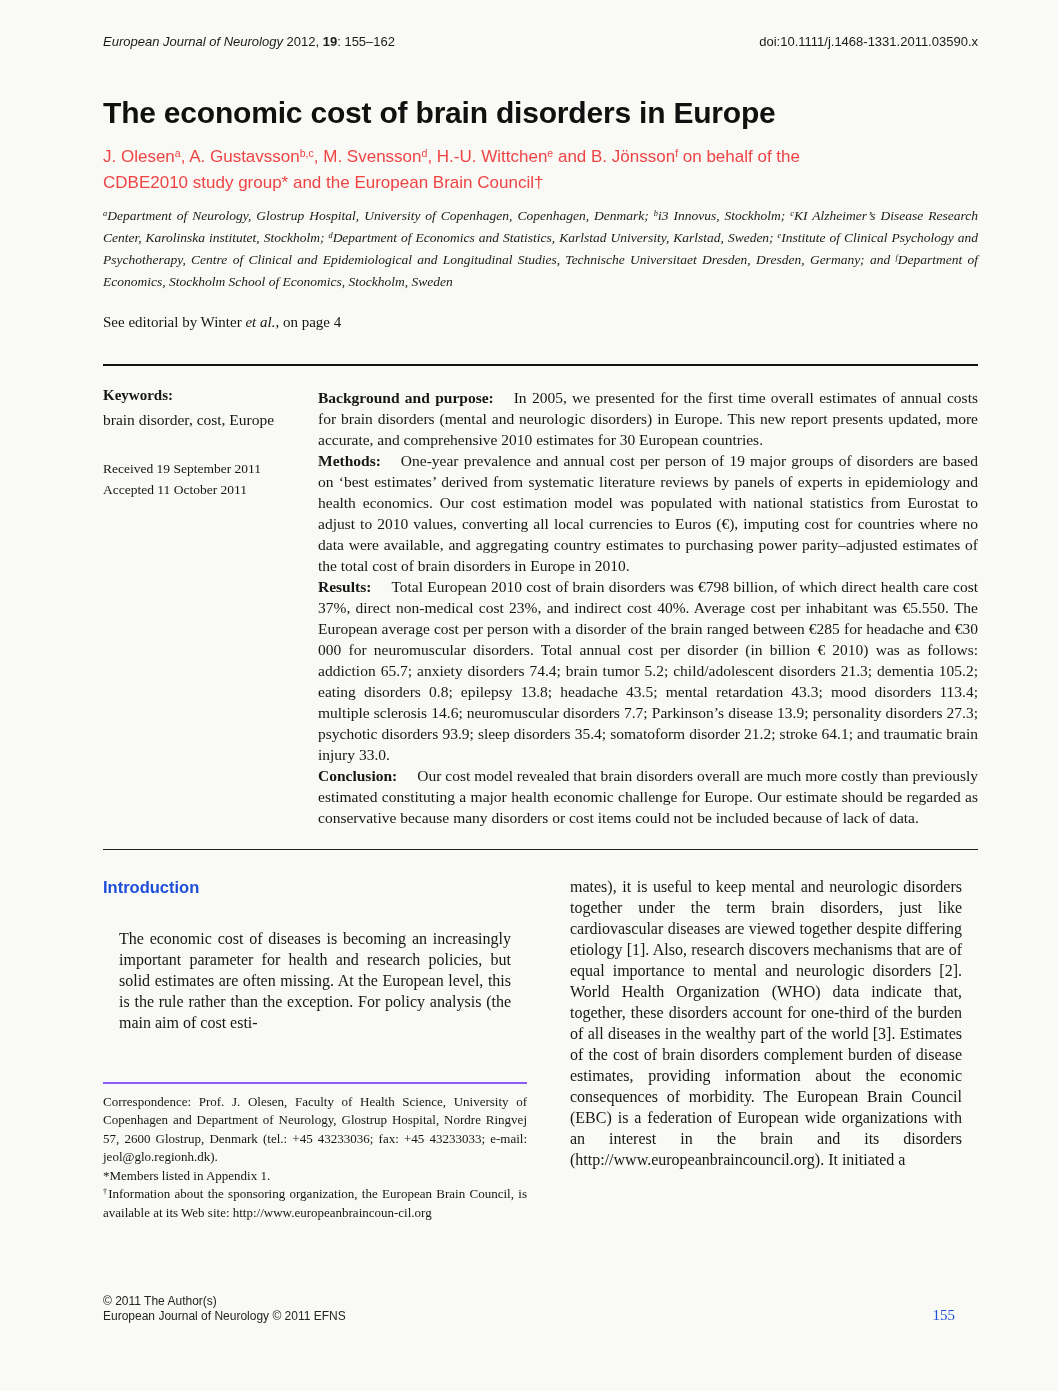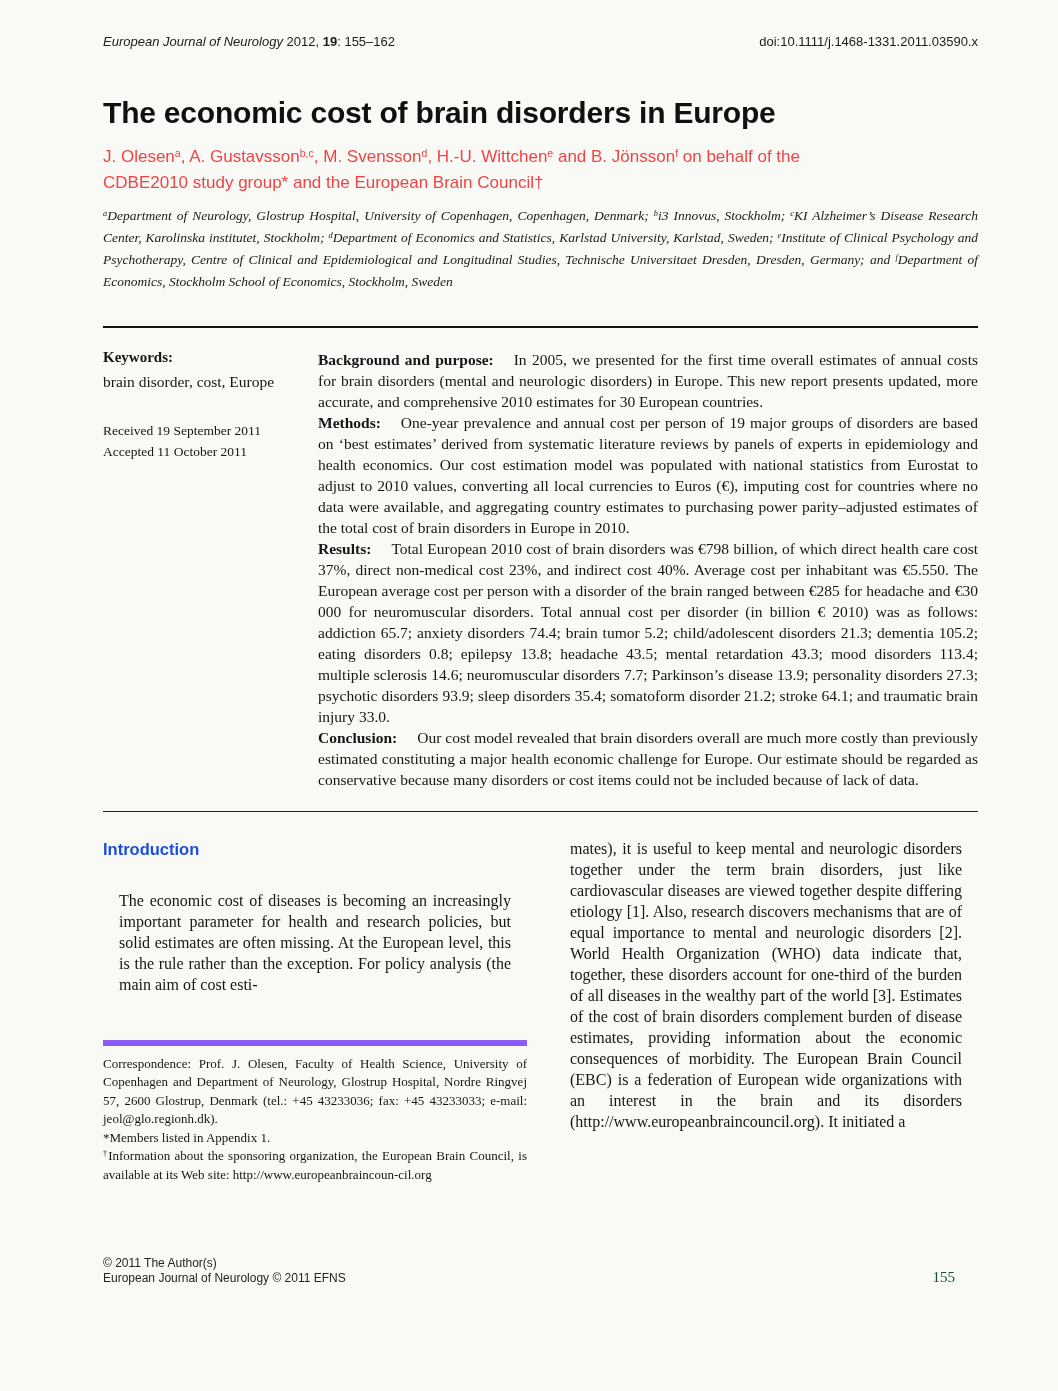--- a/index.html
+++ b/index.html
@@ -124,46 +124,46 @@
     margin: 16px;
     font-size: 16px;
     line-height: 21px;
     text-align: justify;
   }
   .col2-text {
     margin-top: 2px;
   }
   .footnotes {
     margin-top: auto;
-    border-top: 6px solid #8b5cf6;
+    border-top: 2px solid #8b5cf6;
     padding-top: 9px;
     font-size: 13px;
     line-height: 18.5px;
     text-align: justify;
   }
   .footnotes p { margin: 0; }
   
   .footer {
     position: absolute;
     left: 103px;
     right: 103px;
-    top: 1256px;
+    top: 1294px;
     display: flex;
     justify-content: space-between;
     align-items: flex-end;
   }
   .footer-left {
     font-family: "Liberation Sans", "DejaVu Sans", sans-serif;
     font-size: 12px;
     line-height: 15px;
     color: #242424;
   }
   .page-number {
     font-size: 15px;
-    color: #14532d;
+    color: #1d4ed8;
   }
   
   .seg-i { font-style: italic; }
   .seg-b { font-weight: 700; }
   sup {
     font-size: 0.62em;
     vertical-align: baseline;
     position: relative;
     top: -0.45em;
     line-height: 0;
@@ -179,20 +179,21 @@
       <div><span class="seg-i">European Journal of Neurology</span><span> 2012, </span><span class="seg-b">19</span><span>: 155–162</span></div>
       <div>doi:10.1111/j.1468-1331.2011.03590.x</div>
     </div>
 
     <h1 class="title">The economic cost of brain disorders in Europe</h1>
 
     <div class="authors"><span>J. Olesen</span><sup>a</sup><span>, A. Gustavsson</span><sup>b,c</sup><span>, M. Svensson</span><sup>d</sup><span>, H.-U. Wittchen</span><sup>e</sup><span> and B. Jönsson</span><sup>f</sup><span> on behalf of the</span><br><span>CDBE2010 study group* and the European Brain Council†</span></div>
 
     <div class="affiliations"><sup>a</sup><span>Department of Neurology, Glostrup Hospital, University of Copenhagen, Copenhagen, Denmark; </span><sup>b</sup><span>i3 Innovus, Stockholm; </span><sup>c</sup><span>KI Alzheimer’s Disease Research Center, Karolinska institutet, Stockholm; </span><sup>d</sup><span>Department of Economics and Statistics, Karlstad University, Karlstad, Sweden; </span><sup>e</sup><span>Institute of Clinical Psychology and Psychotherapy, Centre of Clinical and Epidemiological and Longitudinal Studies, Technische Universitaet Dresden, Dresden, Germany; and </span><sup>f</sup><span>Department of Economics, Stockholm School of Economics, Stockholm, Sweden</span></div>
 
+    <div class="editorial-note"><span>See editorial by Winter </span><span class="seg-i">et al.</span><span>, on page 4</span></div>
 
     <div class="rule-thick"></div>
 
     <div class="abstract-row">
       <div class="kw-col">
         <div class="kw-label">Keywords:</div>
         <div class="kw-text">brain disorder, cost, Europe</div>
         <div class="kw-dates">
           <div>Received 19 September 2011</div>
           <div>Accepted 11 October 2011</div>

